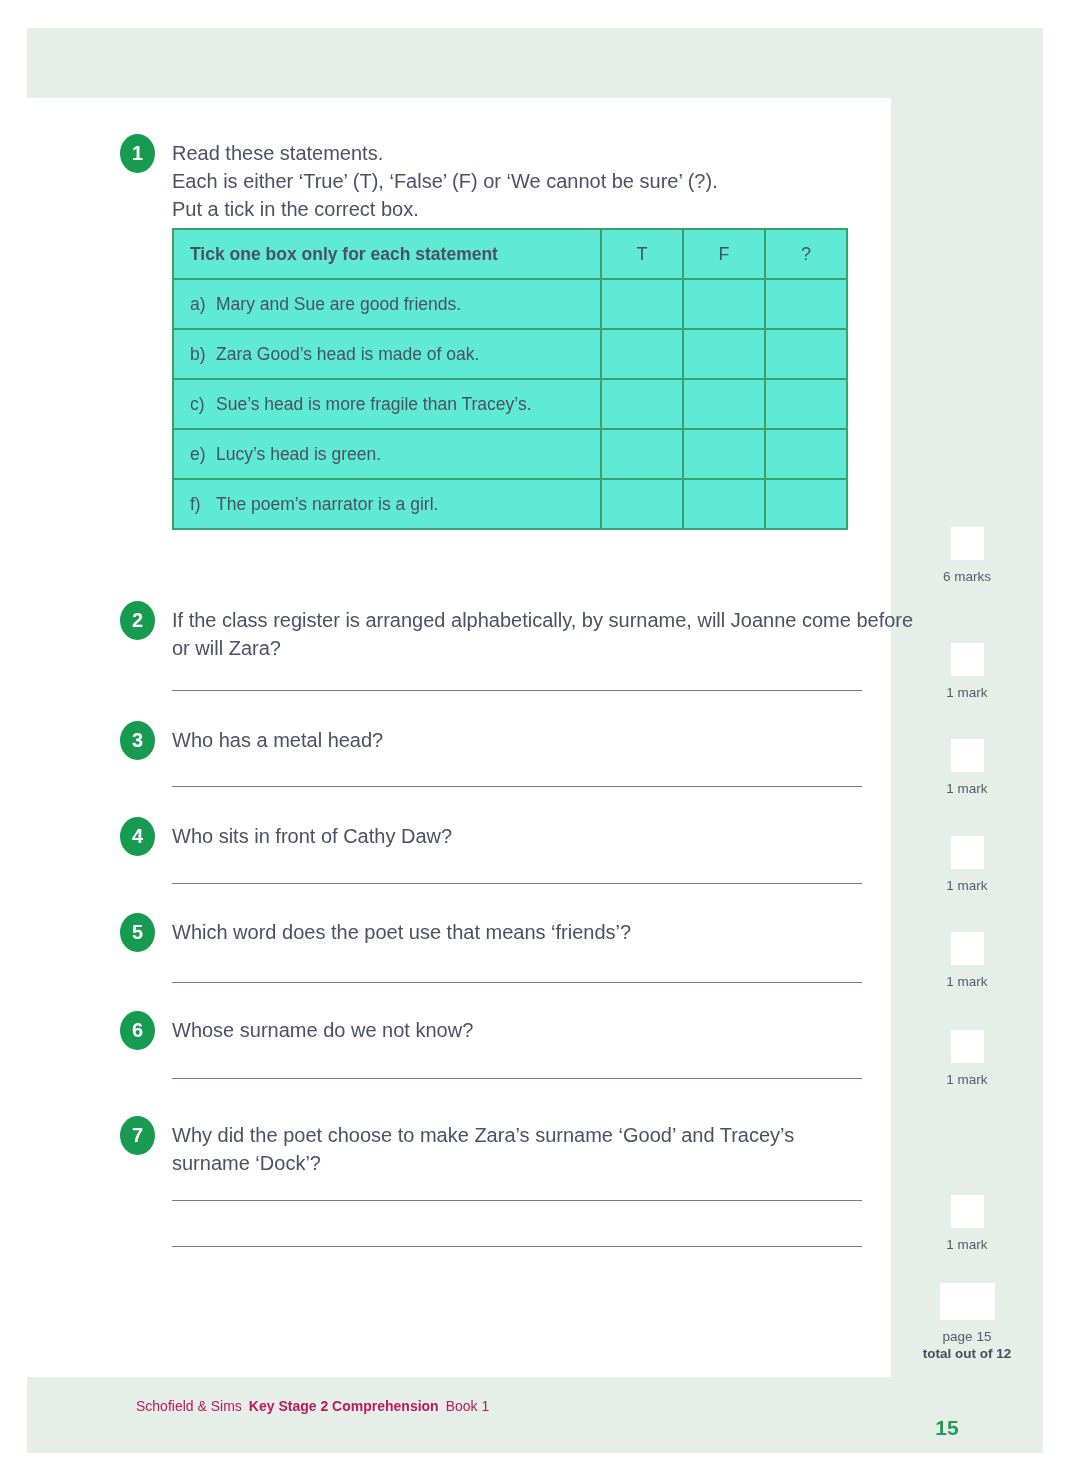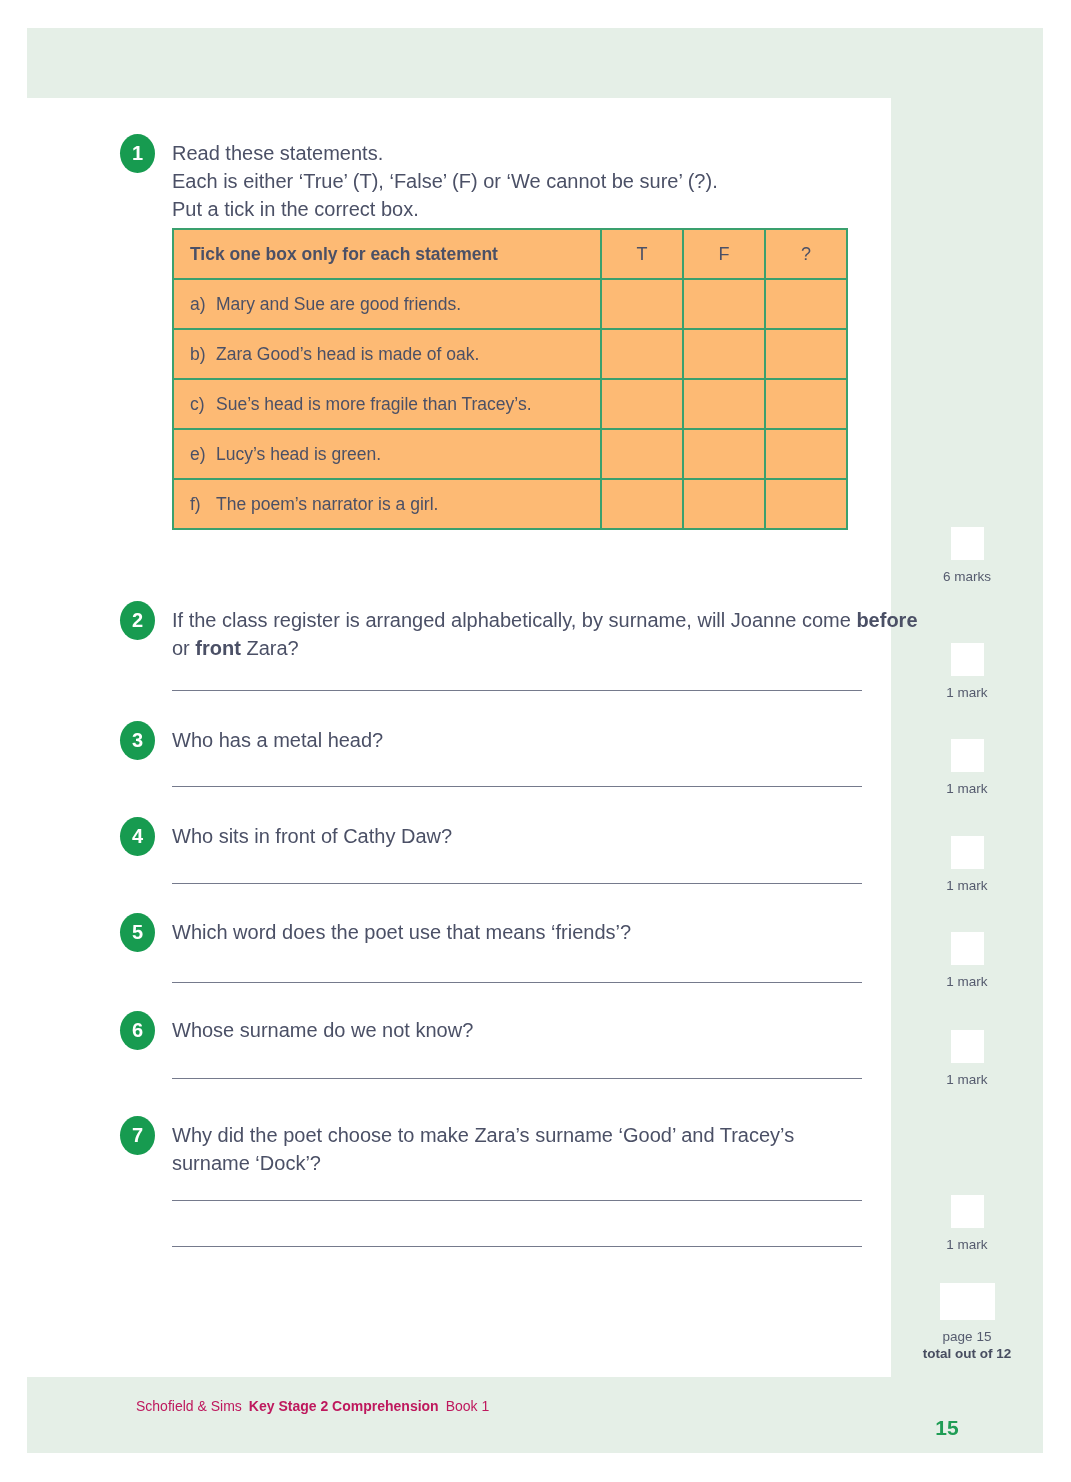--- a/index.html
+++ b/index.html
@@ -14,28 +14,28 @@
   .band-bottom{left:27px;top:1377px;width:1016px;height:76px;}
 
   
   .q{position:absolute;left:0;width:891px;}
   .badge{
     position:absolute;left:120px;top:0;width:35px;height:39px;border-radius:50%;
     background:#179b50;color:#ffffff;font-weight:bold;font-size:20px;
     display:flex;align-items:center;justify-content:center;
   }
   .qtext{position:absolute;left:172px;top:5px;font-size:20px;line-height:28px;white-space:nowrap;}
-  .qtext b{font-weight:bold;}
+  .qtext b{font-weight:normal;}
 
   
   .stmt-table{
     position:absolute;left:172px;top:228px;border-collapse:collapse;
     font-size:17.5px;color:#4b5066;
   }
-  .stmt-table td{border:2px solid #3aa06e;height:46px;background:#fdba74;}
+  .stmt-table td{border:2px solid #3aa06e;height:46px;background:#5eead4;}
   .stmt-table td.stmt{width:409px;padding-left:16px;text-align:left;}
   .stmt-table td.tick{width:78px;text-align:center;}
   .stmt-table tr.hdr td.stmt{font-weight:bold;}
   .stmt-table tr.hdr td.tick{font-size:18px;}
   .rowkey{display:inline-block;min-width:26px;}
 
   
   .answer-line{
     position:absolute;left:172px;width:690px;height:0;
     border-bottom:1.5px solid #757a8c;
@@ -110,21 +110,21 @@
       <td class="tick"></td>
       <td class="tick"></td>
     </tr>
   </tbody>
     </table>
 
   <div class="q" style="top:601px">
     <div class="badge">2</div>
     <div class="qtext">
       <div><span>If the class register is arranged alphabetically, by surname, will Joanne come </span><b>before</b></div>
-      <div><span>or </span><b>front</b><span> Zara?</span></div>
+      <div><span>or </span><b>will</b><span> Zara?</span></div>
     </div>
   </div>
   <div class="answer-line" style="top:690px"></div>
 
   <div class="q" style="top:721px">
     <div class="badge">3</div>
     <div class="qtext">
       <div>Who has a metal head?</div>
     </div>
   </div>

